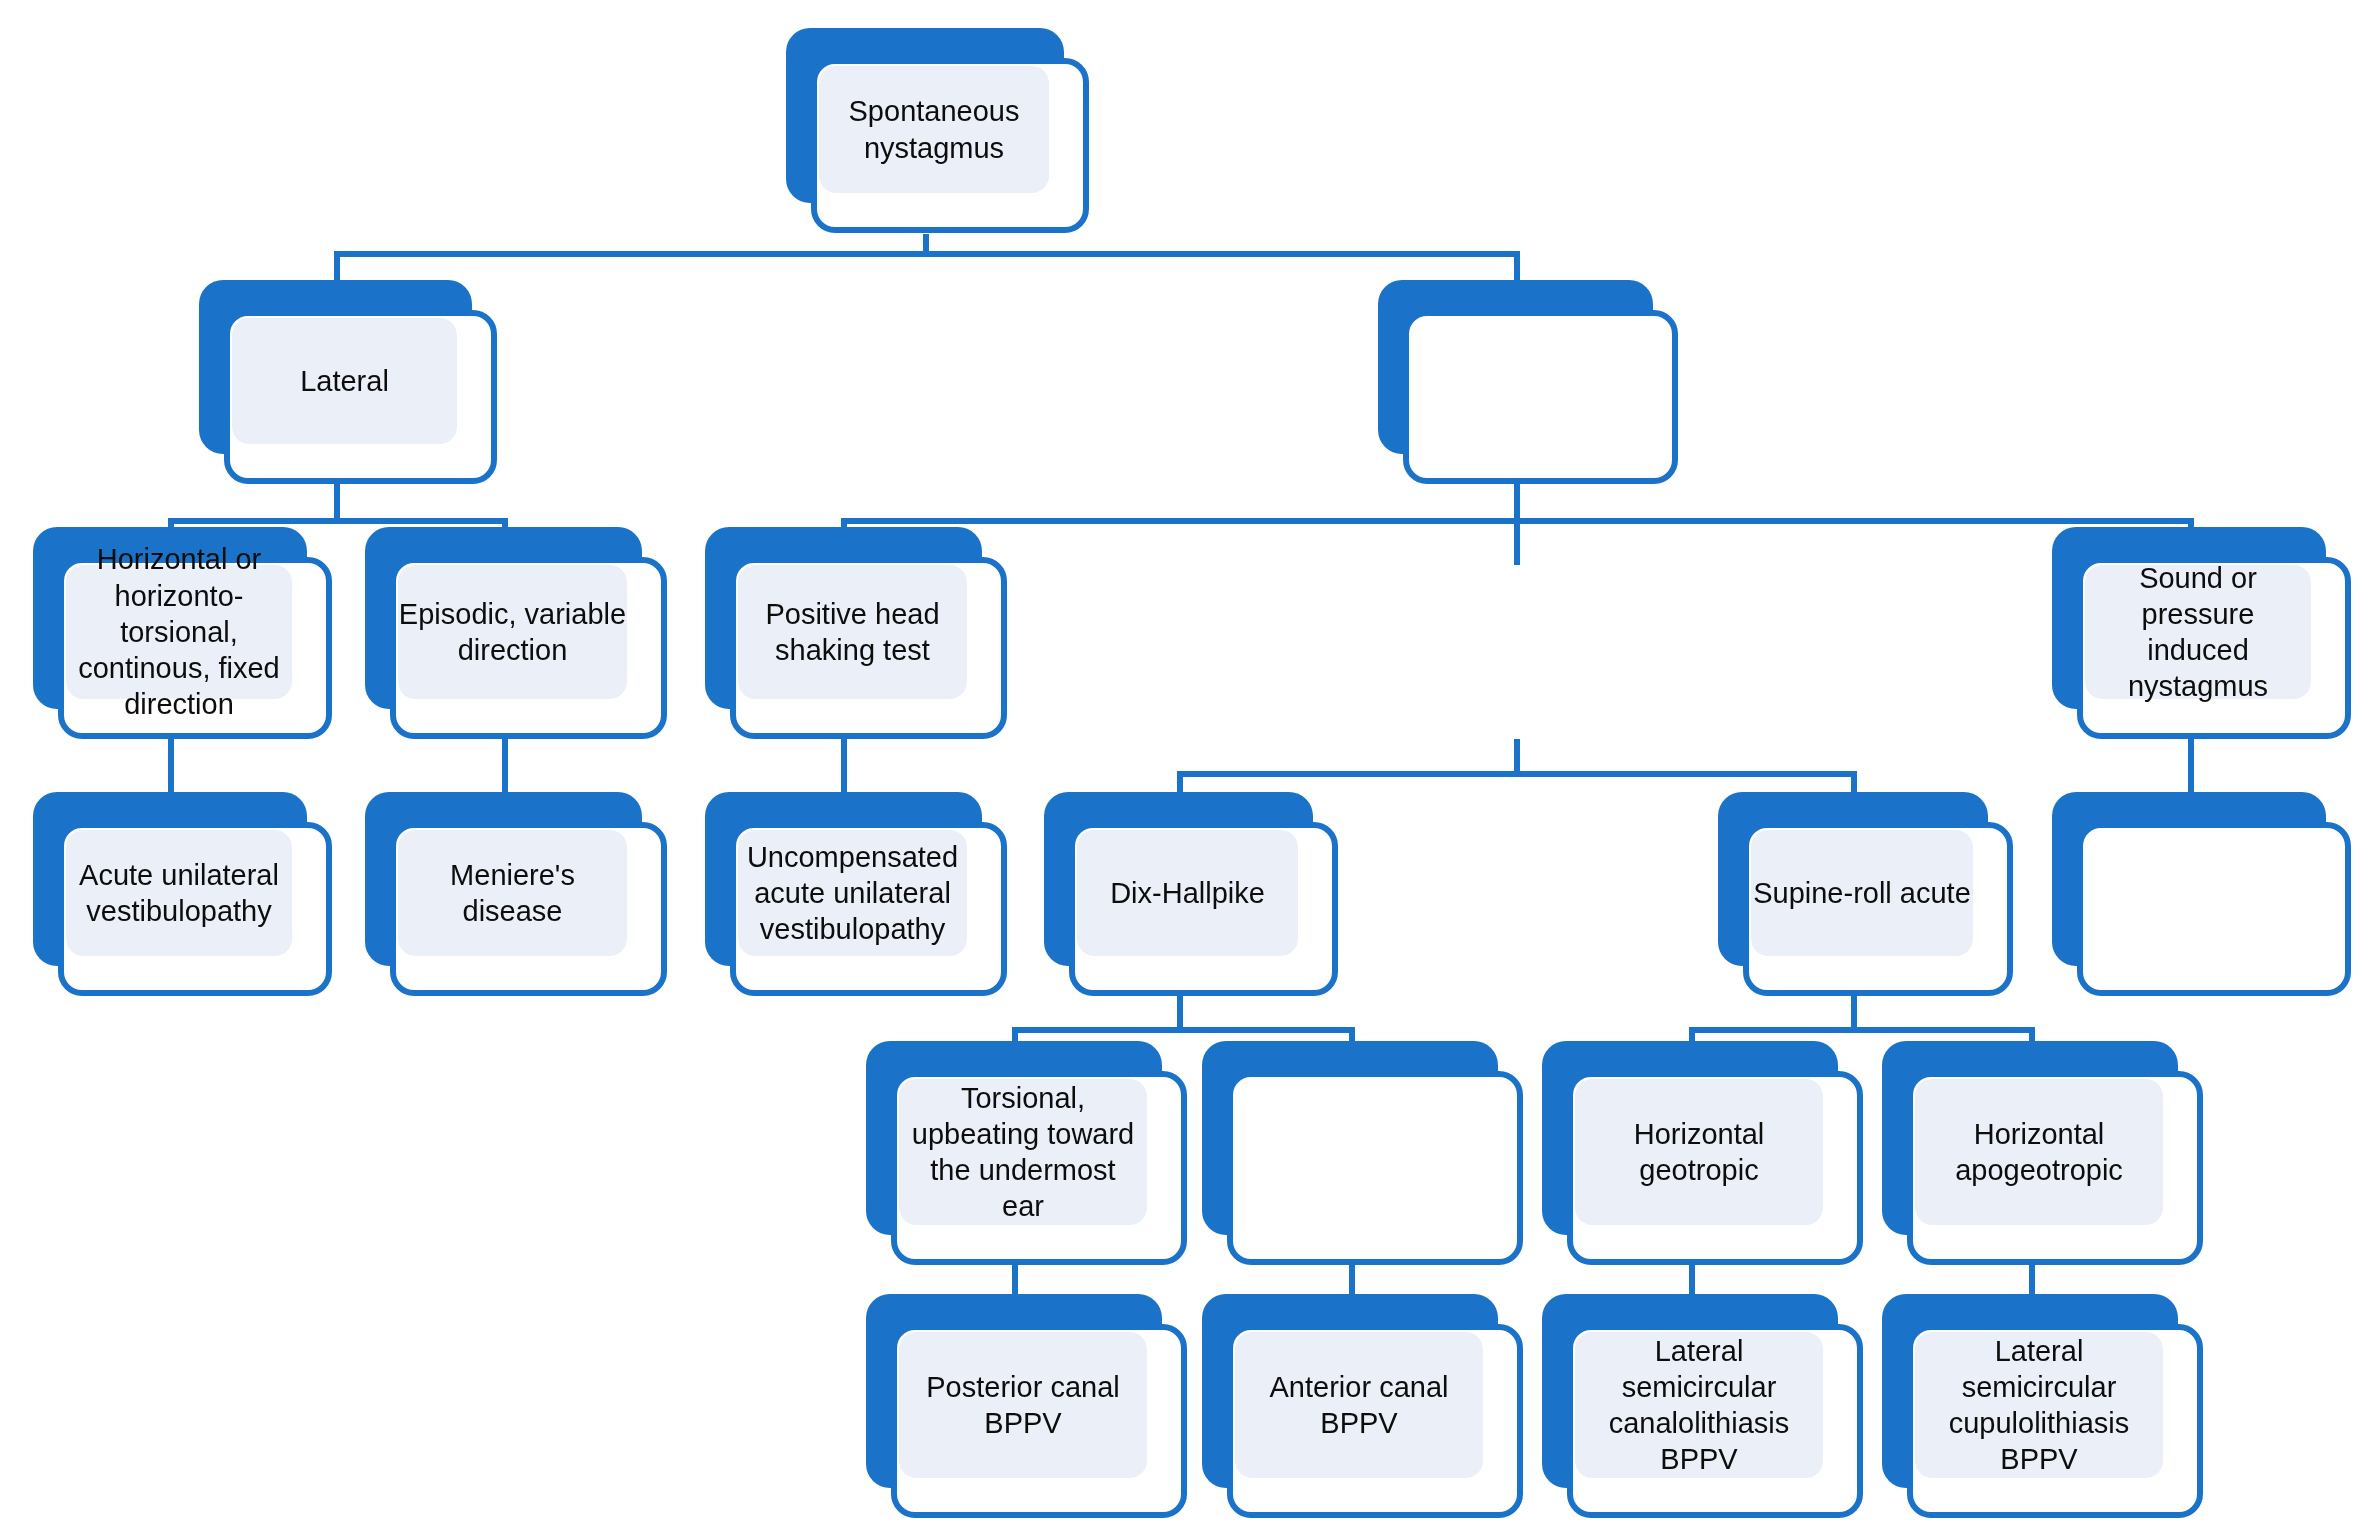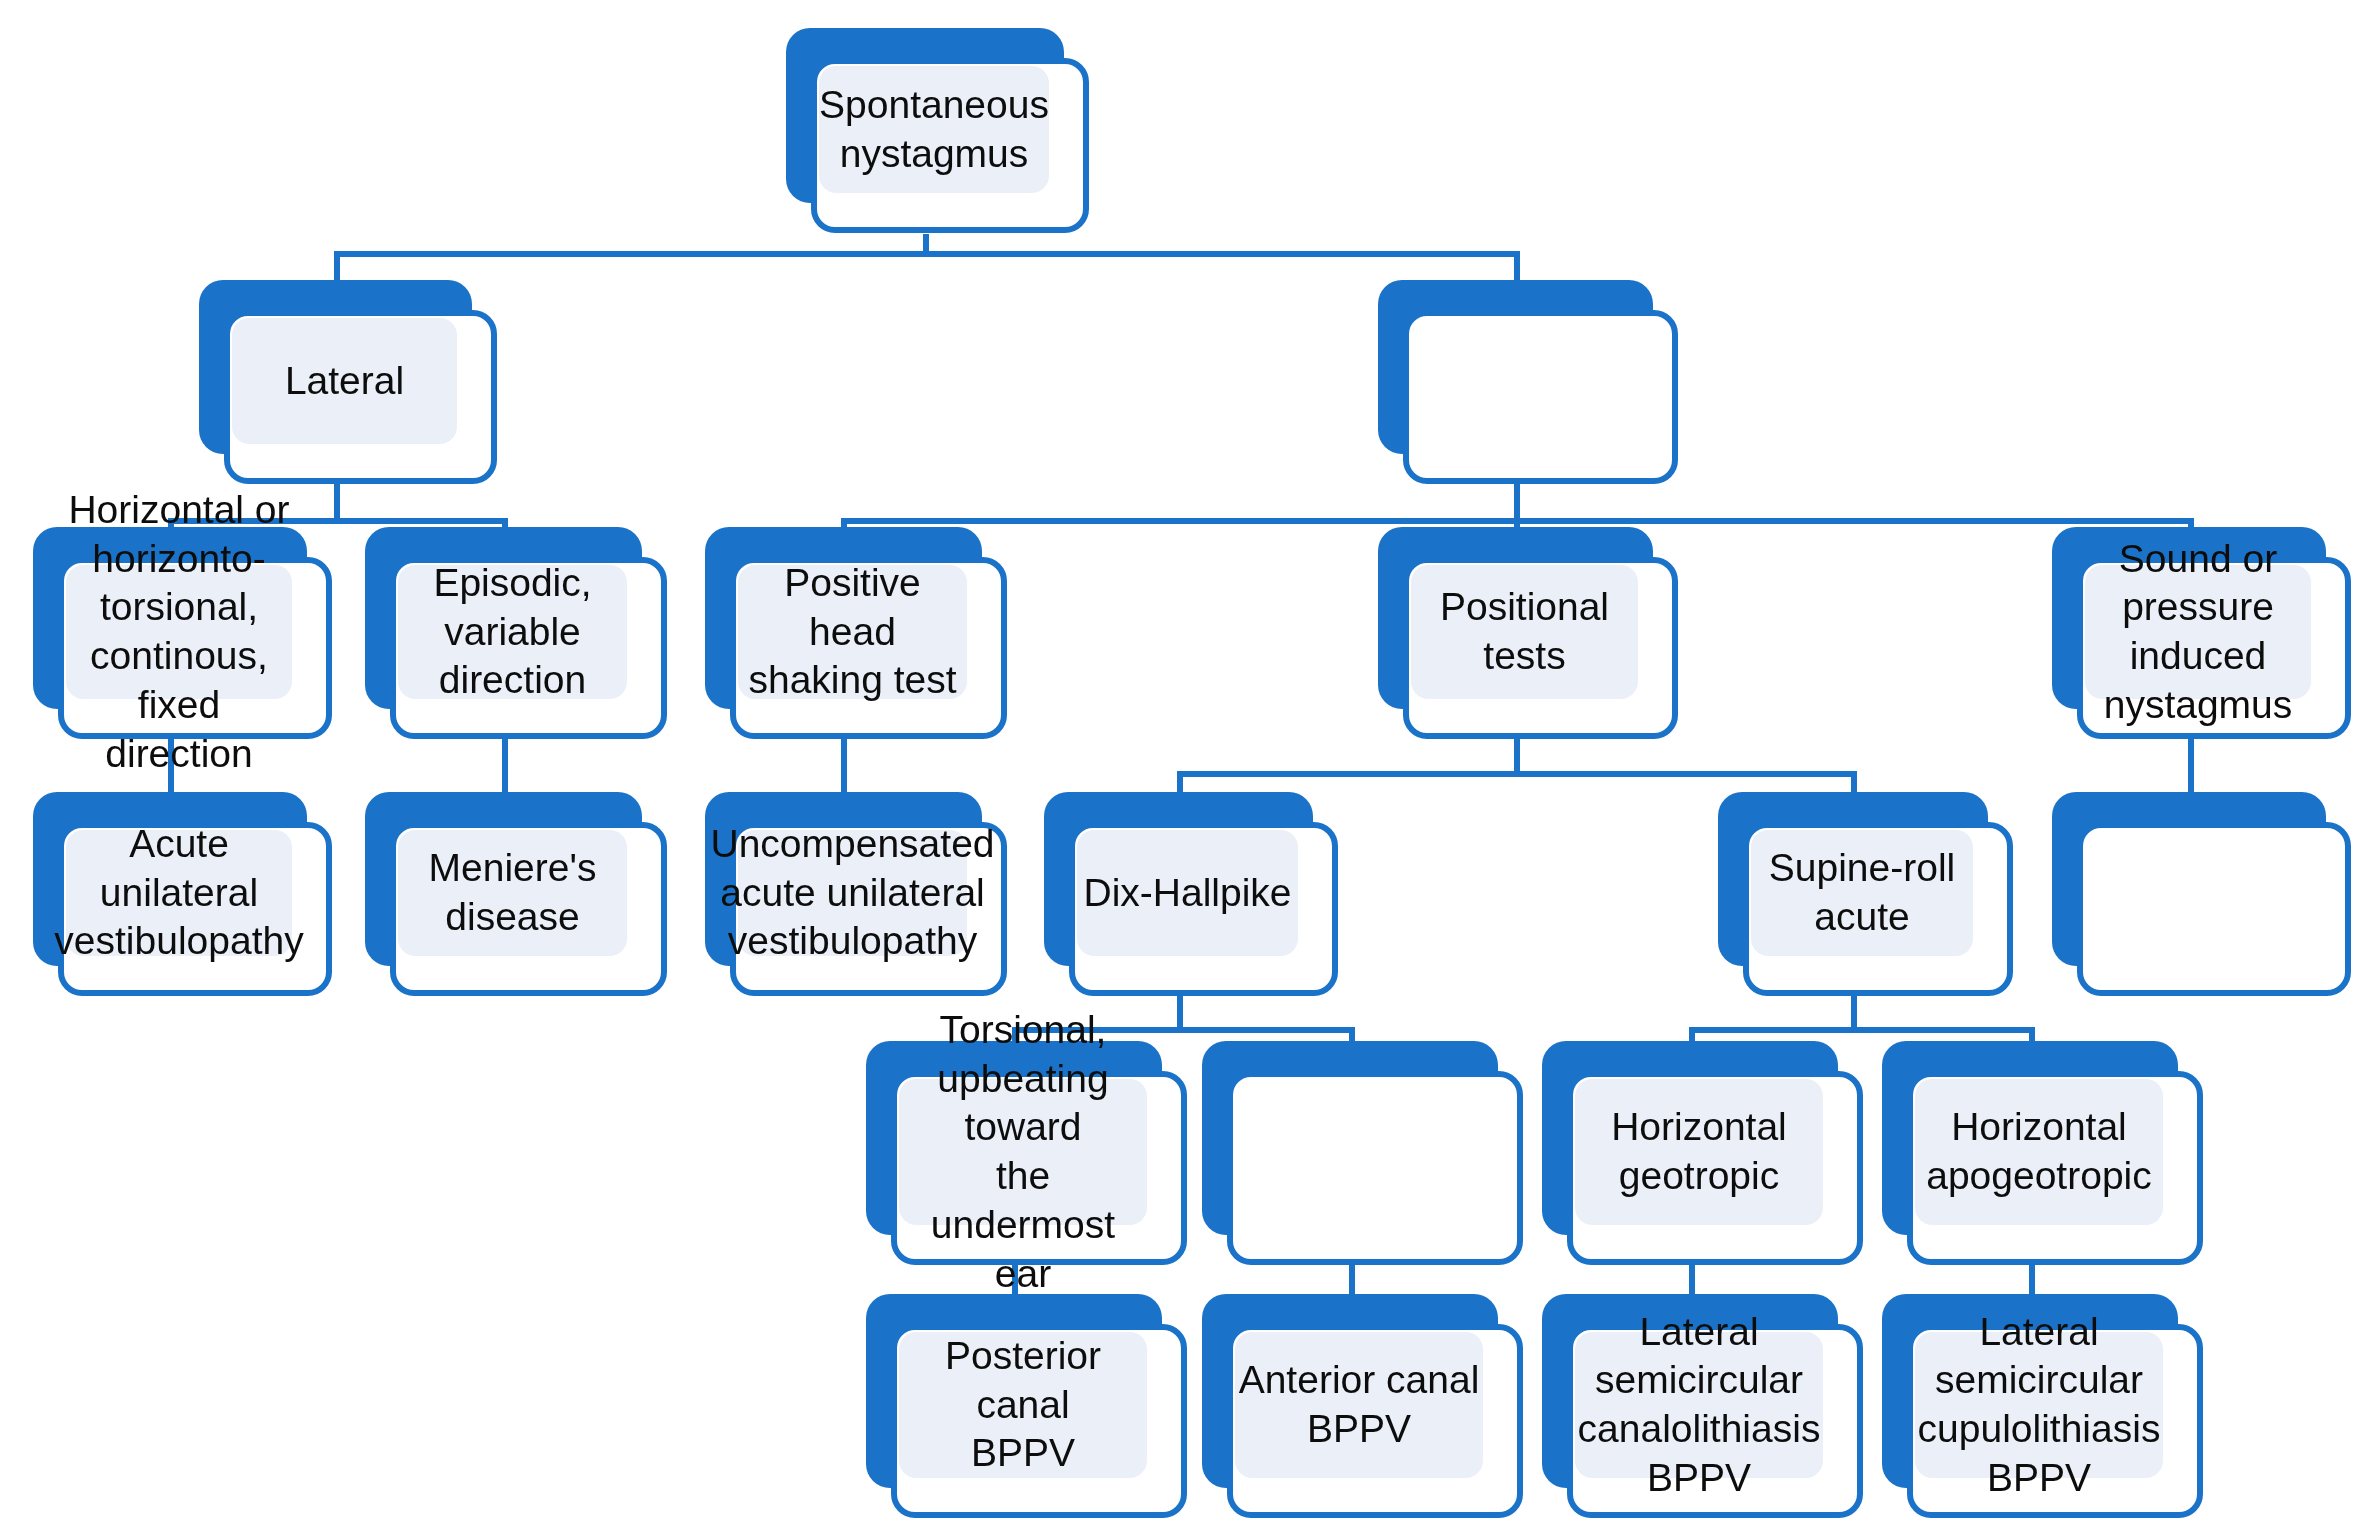--- a/index.html
+++ b/index.html
@@ -23,21 +23,21 @@
     border:6.3px solid var(--blue);border-radius:24px;
   }
   .card-fill{
     position:absolute;left:8px;top:8px;right:40px;bottom:40px;
     background:var(--light);border-radius:17.4px;
     display:flex;align-items:center;justify-content:center;
     overflow:visible;
   }
   .lbl{
     white-space:pre-line;text-align:center;width:max-content;
-    font-size:39px;line-height:1.25;
+    font-size:29px;line-height:1.25;
   }
   
   .hl,.vl{position:absolute;background:var(--blue);}
 </style>
 </head>
 <body>
 
 <div class="canvas">
 
   <div class="vl" style="left:923px;top:234px;width:5.5px;height:23px;"></div>
@@ -126,27 +126,20 @@
 
   <div class="node" style="left:730px;top:557px;width:277px;height:182px;">
     <div class="card-back"></div>
     <div class="card-front"></div>
     <div class="card-fill">
         <span class="lbl">Positive head
 shaking test</span>
       </div>
   </div>
 
-  <div class="node" style="left:1403px;top:557px;width:275px;height:182px;">
-    <div class="card-back"></div>
-    <div class="card-front"></div>
-    <div class="card-fill">
-        <span class="lbl">Positional tests</span>
-      </div>
-  </div>
 
   <div class="node" style="left:2077px;top:557px;width:274px;height:182px;">
     <div class="card-back"></div>
     <div class="card-front"></div>
     <div class="card-fill">
         <span class="lbl">Sound or pressure
 induced
 nystagmus</span>
       </div>
   </div>

